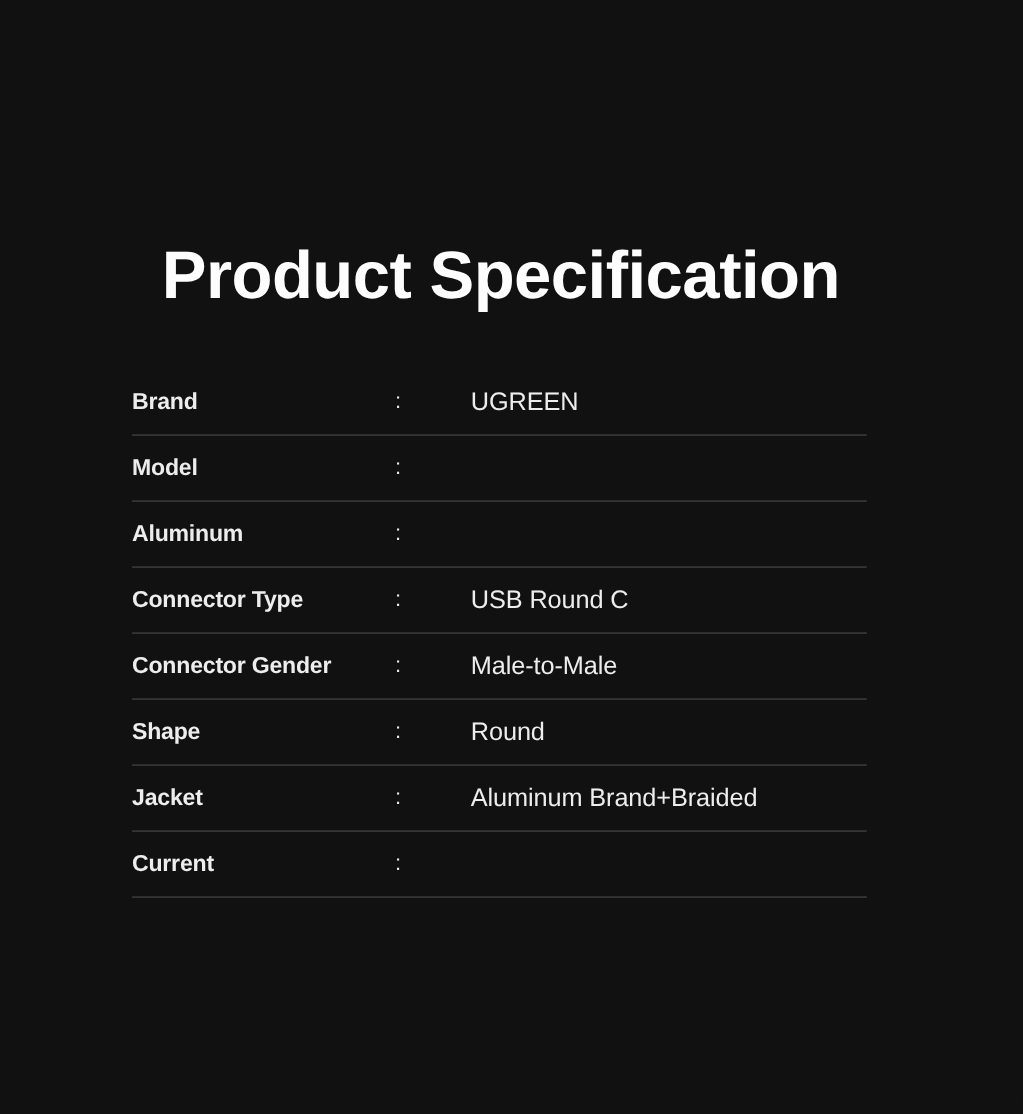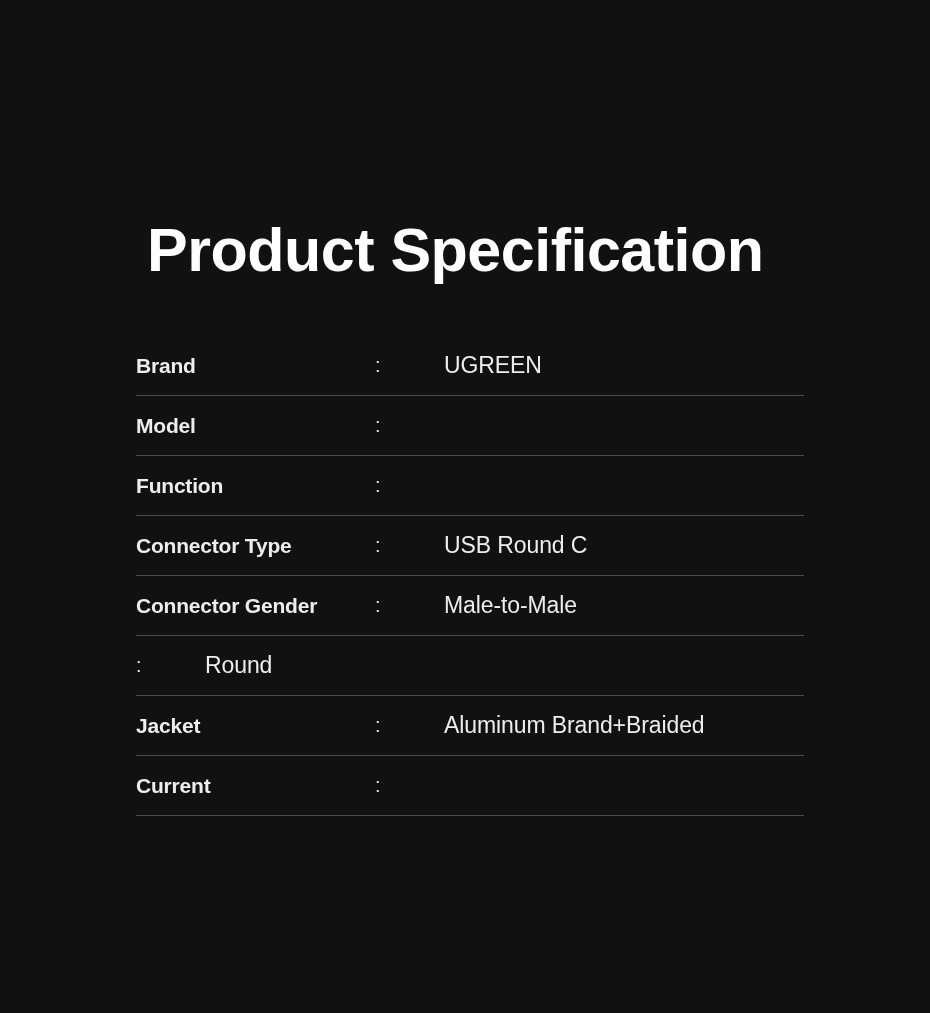--- a/index.html
+++ b/index.html
@@ -27,21 +27,21 @@
     top: 218px;
     font-size: 61px;
     font-weight: 700;
     letter-spacing: -0.5px;
     color: #fdfdfd;
     line-height: 1.05;
     white-space: nowrap;
   }
   .spec-table {
     position: absolute;
-    left: 136px;
+    left: 120px;
     top: 336px;
     width: 668px;
   }
   .spec-row {
     display: flex;
     align-items: center;
     height: 60px;
     border-bottom: 1px solid #4c4c4c;
     box-sizing: border-box;
   }
@@ -84,37 +84,38 @@
       <div class="spec-colon">:</div>
       <div class="spec-value">UGREEN</div>
     </div>
 
     <div class="spec-row">
       <div class="spec-label">Model</div>
       <div class="spec-colon">:</div>
     </div>
 
     <div class="spec-row">
-      <div class="spec-label">Function</div>
+      <div class="spec-label">Aluminum</div>
       <div class="spec-colon">:</div>
     </div>
 
     <div class="spec-row">
       <div class="spec-label">Connector Type</div>
       <div class="spec-colon">:</div>
       <div class="spec-value">USB Round C</div>
     </div>
 
     <div class="spec-row">
       <div class="spec-label">Connector Gender</div>
       <div class="spec-colon">:</div>
       <div class="spec-value">Male-to-Male</div>
     </div>
 
     <div class="spec-row">
+      <div class="spec-label">Shape</div>
       <div class="spec-colon">:</div>
       <div class="spec-value">Round</div>
     </div>
 
     <div class="spec-row">
       <div class="spec-label">Jacket</div>
       <div class="spec-colon">:</div>
       <div class="spec-value">Aluminum Brand+Braided</div>
     </div>
 

